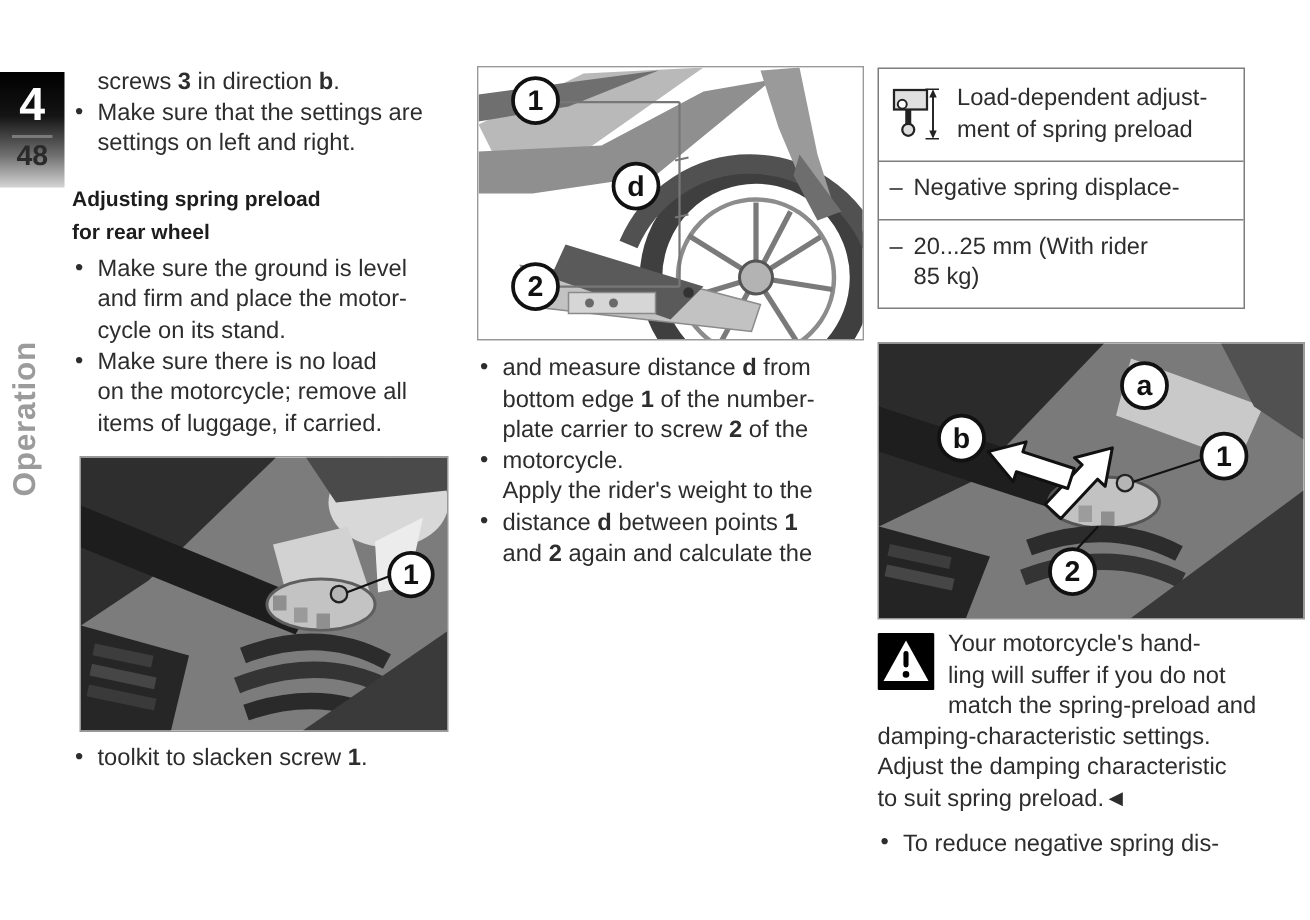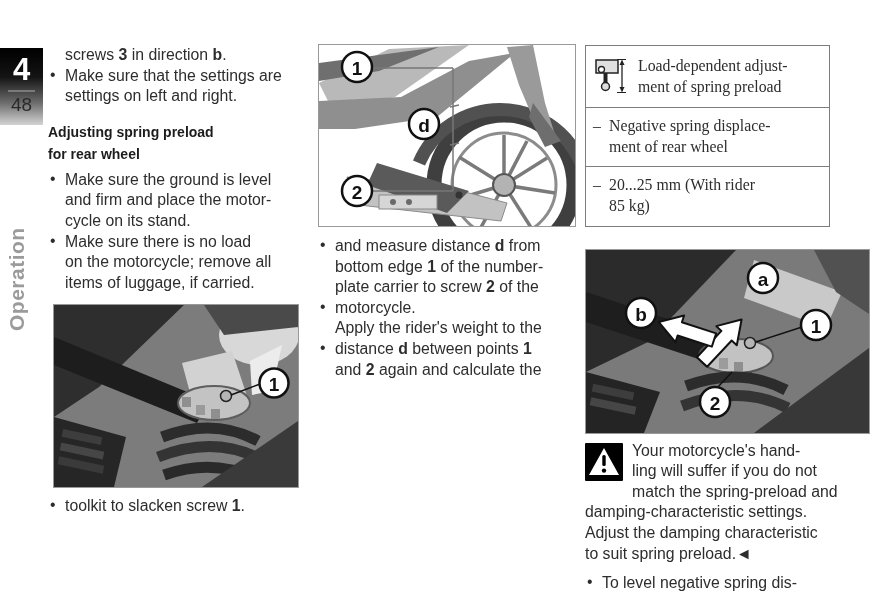--- a/index.html
+++ b/index.html
@@ -4,21 +4,21 @@
 <style>
   html,body{margin:0;padding:0;background:#fff;}
   #page{position:relative;width:873px;height:613px;background:#ffffff;overflow:hidden;
         font-family:"Liberation Sans", sans-serif;color:#2d2d2d;}
 
   
   .chapter-tab{position:absolute;left:0;top:48px;width:43px;height:77px;text-align:center;
     background:linear-gradient(180deg,#000 0%,#141414 38%,#6f6f6f 72%,#d4d4d4 100%);}
   .chapter-num{color:#fff;font-weight:bold;font-size:31px;line-height:38px;margin-top:3px;}
   .tab-line{border-top:2px solid #7a7a7a;width:27px;margin:1px auto 0;}
-  .page-num{font-size:19px;font-weight:normal;color:#2a2a2a;line-height:26px;}
+  .page-num{font-size:19px;font-weight:bold;color:#2a2a2a;line-height:26px;}
   .side-label{position:absolute;left:5px;top:331px;transform-origin:0 0;transform:rotate(-90deg);
     font-weight:bold;font-size:21px;letter-spacing:.5px;color:#9b9b9b;white-space:nowrap;}
 
   
   .col{position:absolute;font-size:15.8px;line-height:20.6px;}
   #col1{left:48px;top:45px;width:258px;}
   #col2{left:318px;top:44px;width:256px;}
   #col3{left:585px;top:45px;width:284px;}
   .line{white-space:nowrap;}
   b{font-weight:bold;}
@@ -29,21 +29,21 @@
 
   
   .figure{position:relative;border:1px solid #999;background:#fff;}
   .figure svg{display:block;}
   #fig1{width:244px;height:182px;margin:11px 0 8px 5px;}
   #fig2{width:256px;height:181px;}
   #fig3{width:283px;height:183px;margin-top:22px;}
   svg text.co{font-family:"Liberation Sans",sans-serif;font-weight:bold;font-size:19px;fill:#111;}
 
   
-  .spec-table{border:1.5px solid #7d7d7d;width:243px;font-family:Liberation Serif, serif;}
+  .spec-table{border:1.5px solid #7d7d7d;width:243px;}
   .spec-row{border-top:1.5px solid #7d7d7d;padding:8px 6px 9px 7px;}
   .spec-row:first-child{border-top:none;padding-top:10px;padding-bottom:10px;}
   .row-flex{display:flex;align-items:flex-start;}
   .spec-icon{width:34px;height:40px;flex:0 0 34px;margin-right:11px;margin-top:0;}
   .dash-row{position:relative;padding-left:16px;}
   .dash-row .dash{position:absolute;left:0;top:0;}
 
   
   .warn-block{margin-top:7px;}
   .warn-icon{float:left;width:38px;height:38px;margin:2px 9px 3px 0;}
@@ -232,21 +232,20 @@
         <div>
             <div class="line">Load-dependent adjust-</div>
             <div class="line">ment of spring preload</div>
           </div>
       </div>
       <div class="spec-row">
         <div class="dash-row">
           <span class="dash">–</span>
           <div>
               <div class="line">Negative spring displace-</div>
-              <div class="line">ment of rear wheel</div>
             </div>
         </div>
       </div>
       <div class="spec-row">
         <div class="dash-row">
           <span class="dash">–</span>
           <div>
               <div class="line">20...25 mm (With rider</div>
               <div class="line">85 kg)</div>
             </div>
@@ -304,18 +303,18 @@
           <div class="line">match the spring-preload and</div>
           <div class="line">damping-characteristic settings.</div>
           <div class="line">Adjust the damping characteristic</div>
           <div class="line">to suit spring preload.◄</div>
         </div>
     </div>
 
     <div class="bullet mt-col3-bullet">
       <span class="dot">•</span>
       <div>
-          <div class="line">To level negative spring dis-</div>
+          <div class="line">To reduce negative spring dis-</div>
         </div>
     </div>
   </div>
 
 </div>
 
 </body></html>

